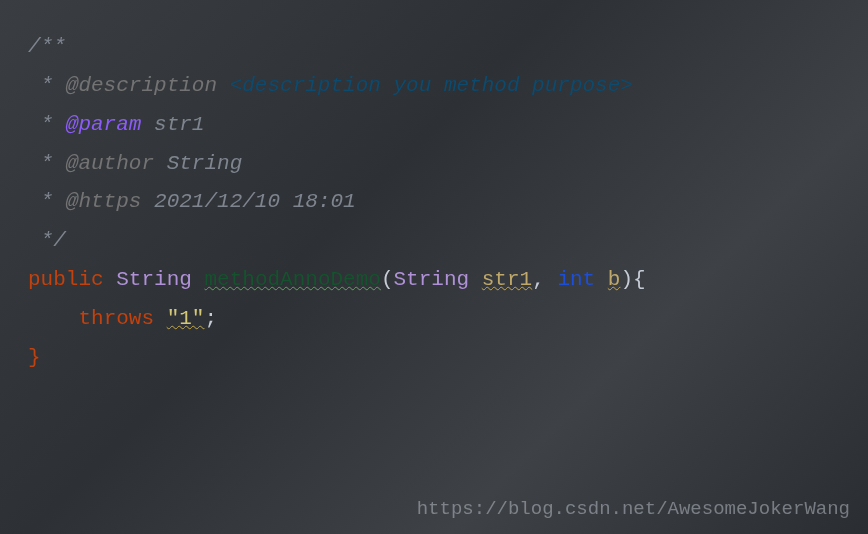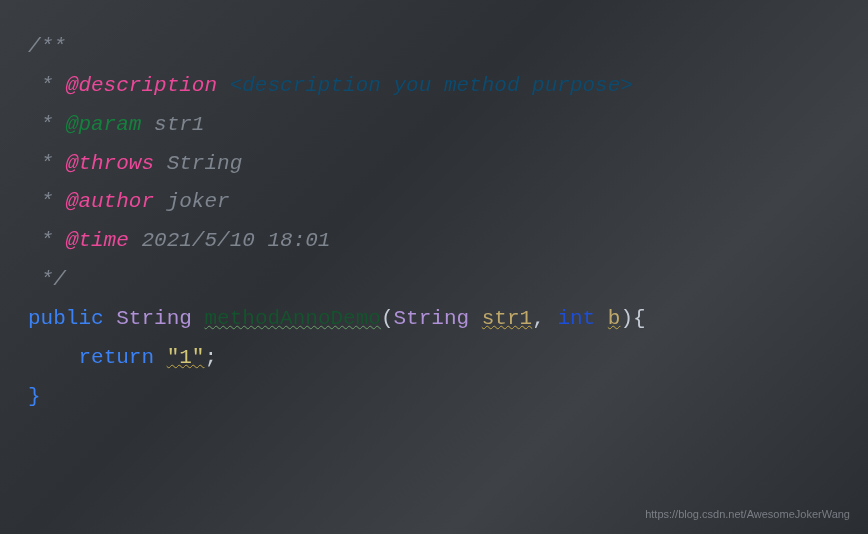--- a/index.html
+++ b/index.html
@@ -18,69 +18,68 @@
       padding: 28px 0 0 28px;
       position: relative;
       overflow: hidden;
     }
     .code-line {
       line-height: 1.85;
       white-space: pre;
     }
     .comment-gray { color: #7e858f; font-style: italic; }
     .comment-placeholder { color: #0c4a6e; font-style: italic; }
-    .tag-green { color: #15803d; font-style: italic; margin-top: 42px; }
-    .tag-red { color: #ec4899; font-style: italic; }
-    .kw-orange { color: #3b82f6; font-style: normal; }
+    .tag-green { color: #8b5cf6; font-style: italic; margin-top: 42px; }
+    .tag-red { color: #737373; font-style: italic; }
+    .kw-orange { color: #c2410c; font-style: normal; }
     .type-purple { color: #b091d8; font-style: normal; }
     .method-name { color: #14532d; font-style: normal; }
     .param-name { color: #bfa869; font-style: normal; }
     .keyword-int { color: #1d4ed8; font-style: normal; }
     .punct { color: #c5ccd6; font-style: normal; }
     .string-yellow { color: #d4c878; font-style: normal; }
     .underline-wavy-green {
       text-decoration: wavy underline #6b9e6b;
       text-decoration-thickness: 1px;
     }
     .underline-wavy-yellow {
       text-decoration: wavy underline #c4a84a;
       text-decoration-thickness: 1px;
     }
     .watermark {
       position: absolute;
       bottom: 14px;
       right: 18px;
       color: rgba(180, 185, 195, 0.55);
-      font-size: 11px;
+      font-size: 19px;
       font-style: normal;
-      font-family: Liberation Sans, sans-serif;
+      font-family: Liberation Mono, monospace;
     }
   </style>
 </head>
 <body>
 
 <div>
 
 <div class="code-line"><span class="comment-gray">/**</span></div>
 
 <div class="code-line"><span class="comment-gray"> * </span><span class="tag-red">@description</span><span class="comment-placeholder"> &lt;description you method purpose&gt;</span></div>
 
 <div class="code-line"><span class="comment-gray"> * </span><span class="tag-green">@param</span><span class="comment-gray"> str1</span></div>
 
 
-<div class="code-line"><span class="comment-gray"> * </span><span class="tag-red">@throws</span><span class="comment-gray"> String</span></div>
+<div class="code-line"><span class="comment-gray"> * </span><span class="tag-red">@author</span><span class="comment-gray"> String</span></div>
 
 
-<div class="code-line"><span class="comment-gray"> * </span><span class="tag-red">@author</span><span class="comment-gray"> joker</span></div>
 
-<div class="code-line"><span class="comment-gray"> * </span><span class="tag-red">@time</span><span class="comment-gray"> 2021/5/10 18:01</span></div>
+<div class="code-line"><span class="comment-gray"> * </span><span class="tag-red">@https</span><span class="comment-gray"> 2021/12/10 18:01</span></div>
 
 <div class="code-line"><span class="comment-gray"> */</span></div>
 
 <div class="code-line"><span class="kw-orange">public</span><span class="punct"> </span><span class="type-purple">String</span><span class="punct"> </span><span class="method-name underline-wavy-green">methodAnnoDemo</span><span class="punct">(</span><span class="type-purple">String</span><span class="punct"> </span><span class="param-name underline-wavy-yellow">str1</span><span class="punct">, </span><span class="keyword-int">int</span><span class="punct"> </span><span class="param-name underline-wavy-yellow">b</span><span class="punct">)</span><span class="punct">{</span></div>
 
-<div class="code-line"><span class="punct">    </span><span class="kw-orange">return</span><span class="punct"> </span><span class="string-yellow underline-wavy-yellow">"1"</span><span class="punct">;</span></div>
+<div class="code-line"><span class="punct">    </span><span class="kw-orange">throws</span><span class="punct"> </span><span class="string-yellow underline-wavy-yellow">"1"</span><span class="punct">;</span></div>
 
 <div class="code-line"><span class="kw-orange">}</span></div>
 
 </div>
 
 <div class="watermark">https://blog.csdn.net/AwesomeJokerWang</div>
 
 </body></html>

